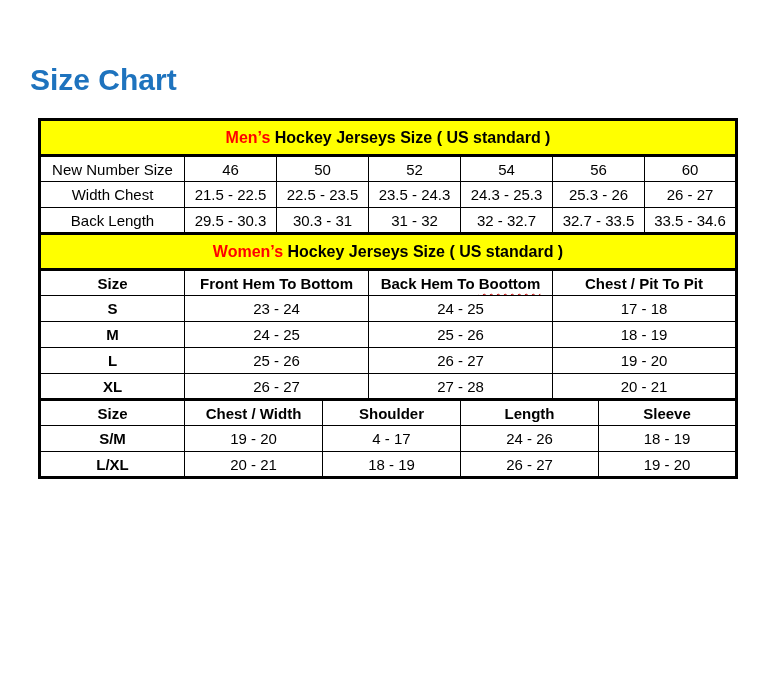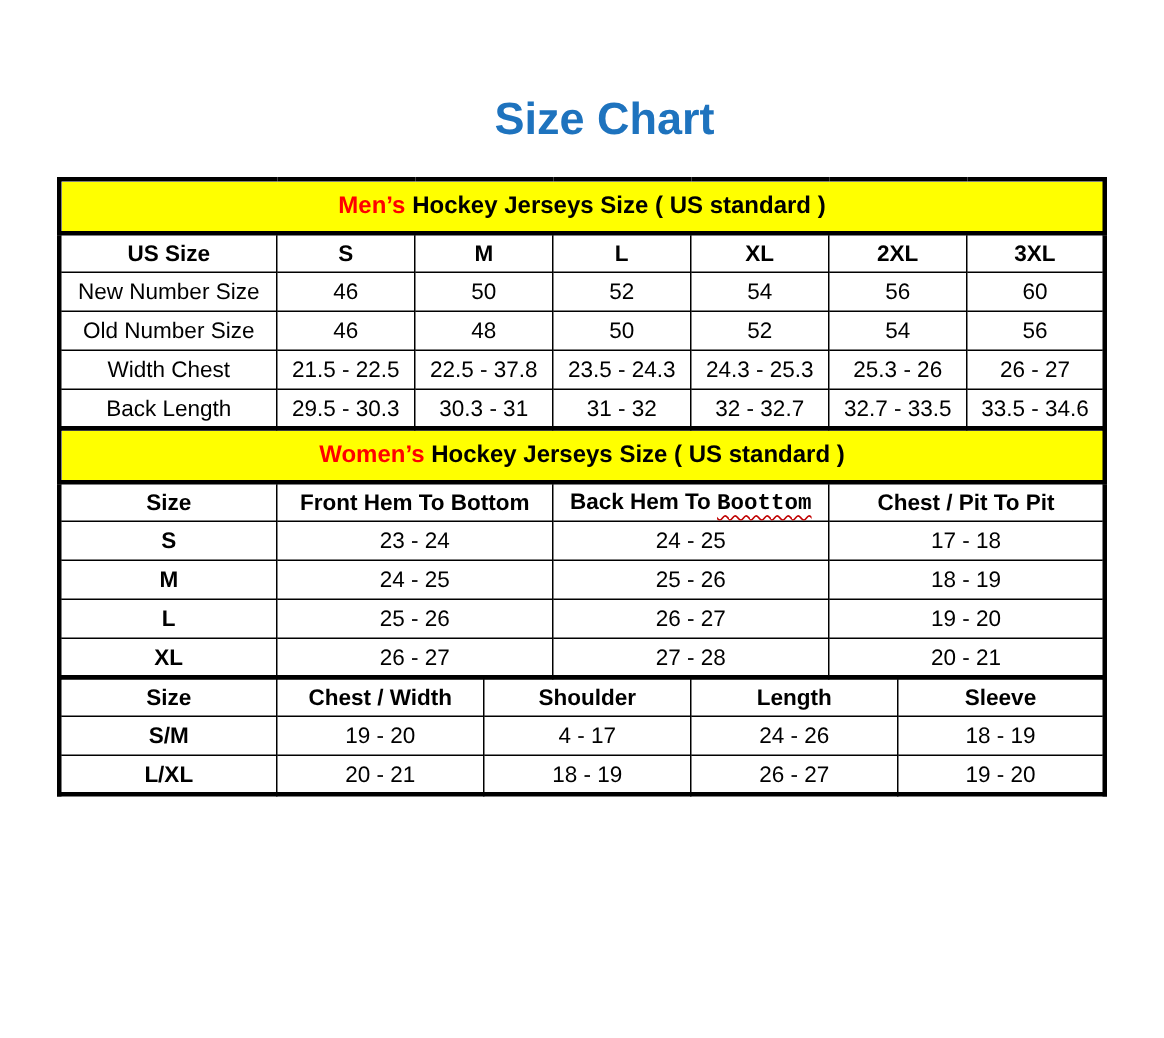--- a/index.html
+++ b/index.html
@@ -6,21 +6,20 @@
   html, body {
     margin: 0; padding: 0;
     width: 776px; height: 692px;
     background: #ffffff;
     font-family: "Liberation Sans", sans-serif;
     overflow: hidden;
   }
   .title {
     margin: 60px 0 0 0;
     width: 776px;
-    text-align: center;
     color: #1E73BE;
     font-size: 30px;
     line-height: 40px;
     font-weight: bold;
     letter-spacing: 0px;
     padding-left: 30px;
   }
   .tables {
     margin: 18px 0 0 38px;
     width: 761px;
@@ -52,21 +51,20 @@
   }
   tr.head td { font-weight: bold; }
   td.lbl-bold { font-weight: bold; }
   .red { color: #FF0000; }
   .squiggle {
     text-decoration-line: underline;
     text-decoration-style: wavy;
     text-decoration-color: #c00000;
     text-decoration-thickness: 1px;
     text-underline-offset: 4px;
-    font-family: Liberation Mono, monospace;
   }
   
   col.first { width: 145px; }
 </style>
 </head>
 <body>
 
 <div class="title">Size Chart</div>
 
 <div class="tables">
@@ -78,51 +76,33 @@
         <col>
         <col>
         <col>
         <col>
         <col>
     </colgroup>
     <tbody>
       <tr class="band">
         <td colspan="7"><span class="red">Men’s</span><span> Hockey Jerseys Size ( US standard )</span></td>
       </tr>
-      <tr class="head">
-        <td>US Size</td>
-        <td>S</td>
-        <td>M</td>
-        <td>L</td>
-        <td>XL</td>
-        <td>2XL</td>
-        <td>3XL</td>
-      </tr>
       <tr>
         <td>New Number Size</td>
         <td>46</td>
         <td>50</td>
         <td>52</td>
         <td>54</td>
         <td>56</td>
         <td>60</td>
       </tr>
       <tr>
-        <td>Old Number Size</td>
-        <td>46</td>
-        <td>48</td>
-        <td>50</td>
-        <td>52</td>
-        <td>54</td>
-        <td>56</td>
-      </tr>
-      <tr>
         <td>Width Chest</td>
         <td>21.5 - 22.5</td>
-        <td>22.5 - 37.8</td>
+        <td>22.5 - 23.5</td>
         <td>23.5 - 24.3</td>
         <td>24.3 - 25.3</td>
         <td>25.3 - 26</td>
         <td>26 - 27</td>
       </tr>
       <tr>
         <td>Back Length</td>
         <td>29.5 - 30.3</td>
         <td>30.3 - 31</td>
         <td>31 - 32</td>

